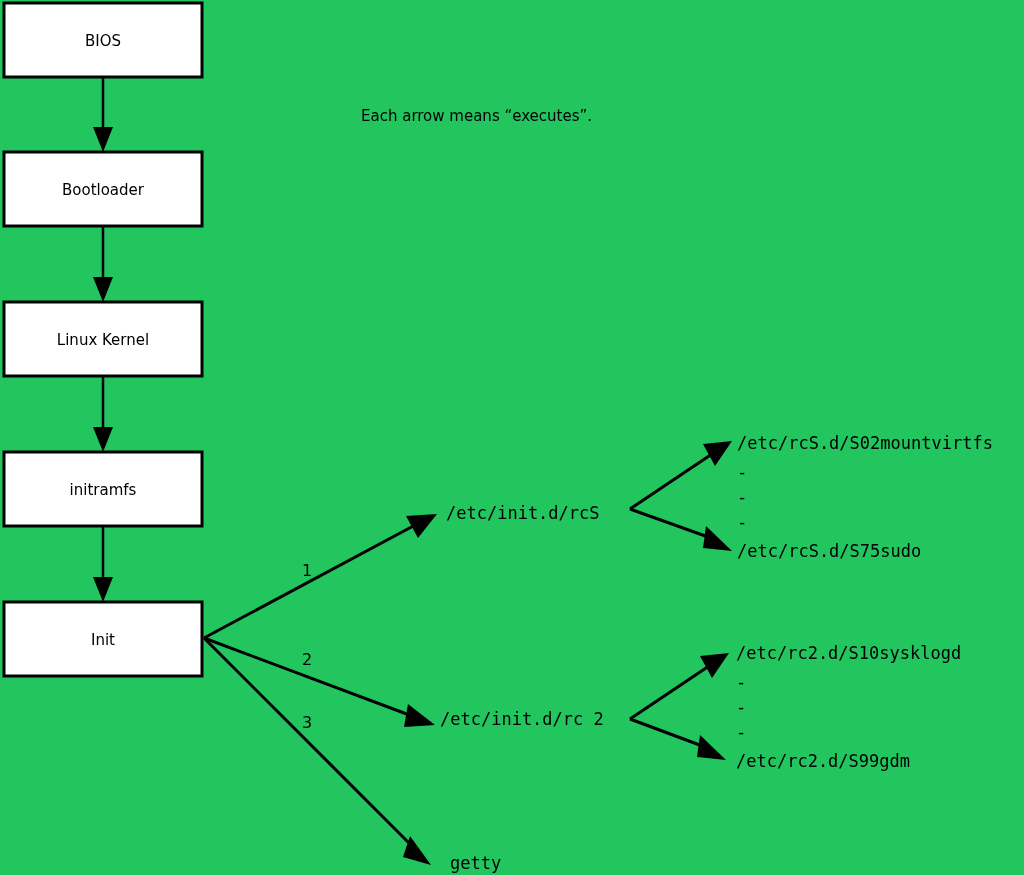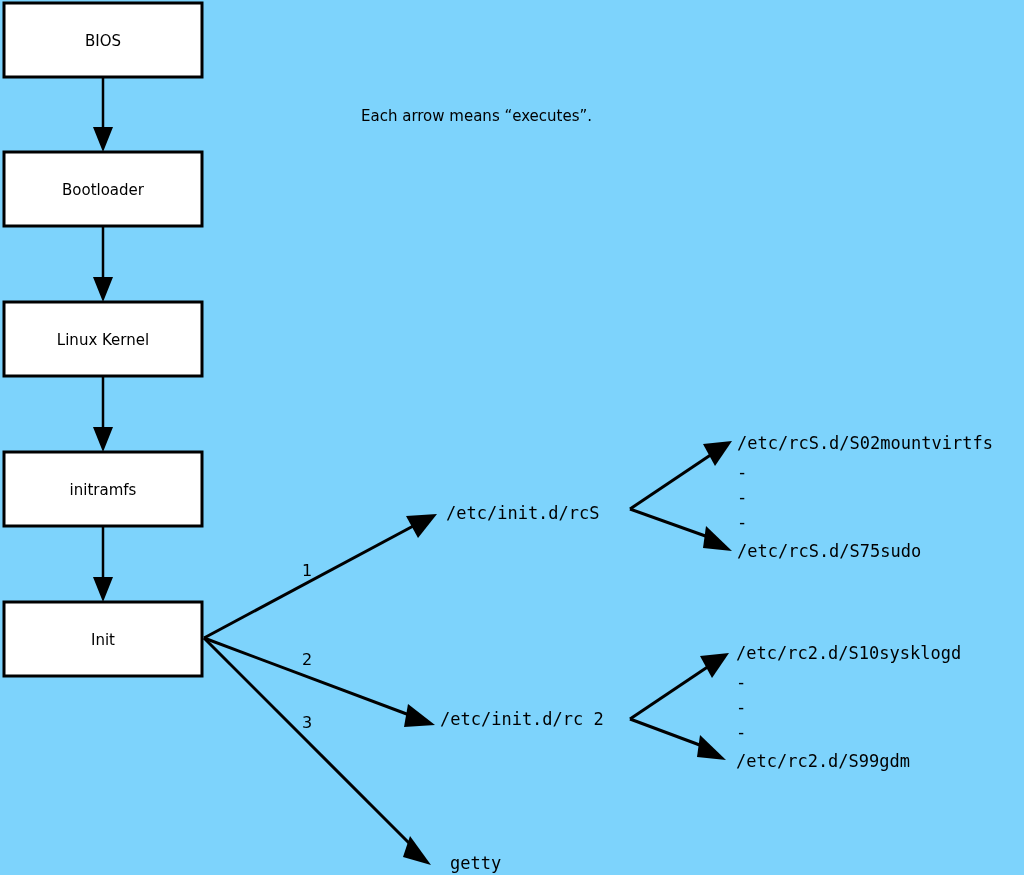--- a/index.html
+++ b/index.html
@@ -10,21 +10,21 @@
   body {
     width: 1024px;
     height: 875px;
     font-family: "Liberation Sans", sans-serif;
     overflow: hidden;
   }
   #diagram-root {
     position: relative;
     width: 1024px;
     height: 875px;
-    background: #7dd3fc;
+    background: #22c55e;
   }
   svg.diagram {
     display: block;
     width: 1024px;
     height: 875px;
   }
   .box-rect {
     fill: #ffffff;
     stroke: #000000;
     stroke-width: 3;

